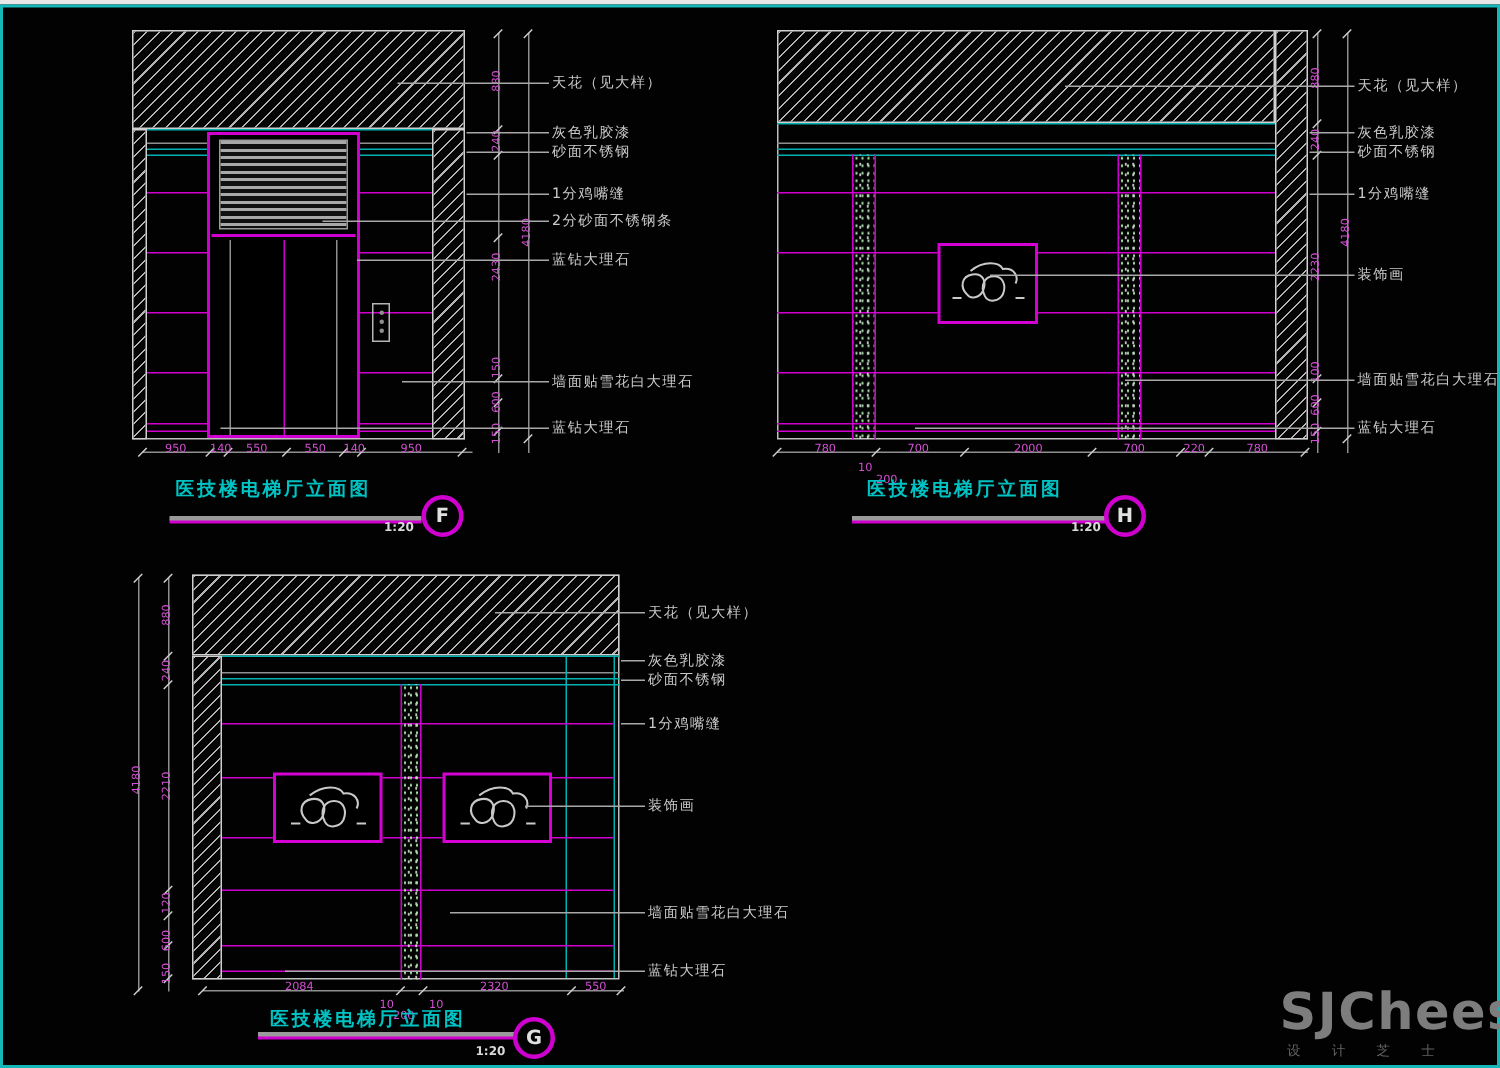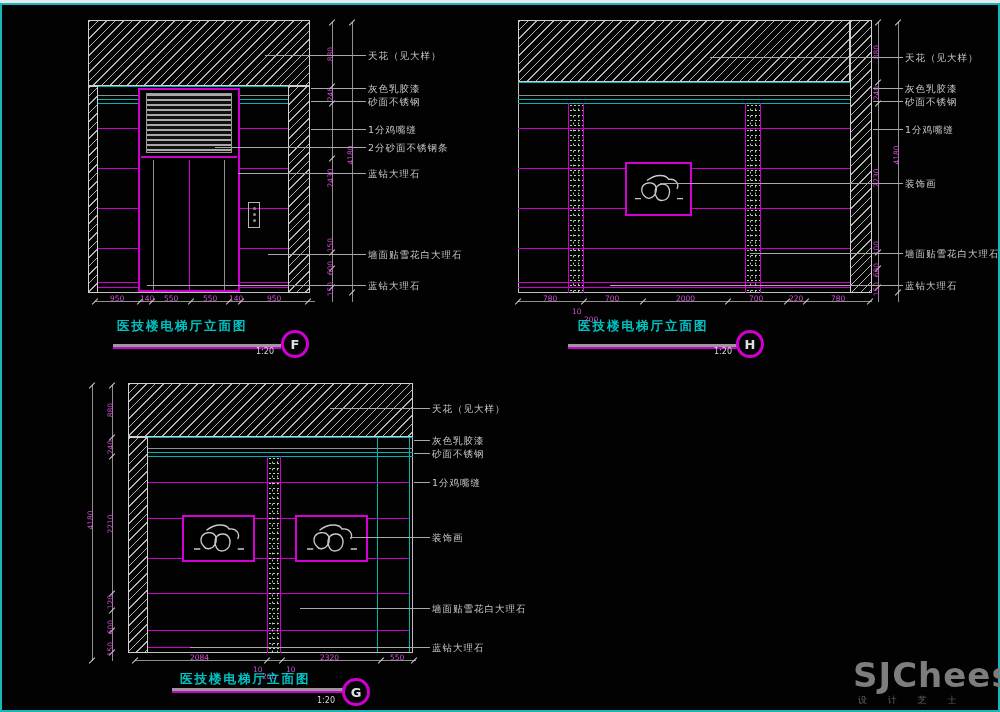--- a/index.html
+++ b/index.html
@@ -22,21 +22,21 @@
           background:repeating-linear-gradient(180deg,#a8a8a8 0 2px,#101010 2px 5px);}
   .doorF{position:absolute;border:2px solid #cf00cf;box-sizing:border-box;background:#000;}
   .pic{position:absolute;border:2px solid #d400d4;box-sizing:border-box;background:#000;}
   .ann{position:absolute;color:#c9c9c9;font-size:9.5px;letter-spacing:1px;white-space:nowrap;line-height:11px;}
   .lead{position:absolute;height:1px;background:#a8a8a8;}
   .dim{position:absolute;color:#d24fd2;font-size:7.5px;white-space:nowrap;line-height:8px;}
   .dimv{width:22px;height:10px;text-align:center;transform:rotate(-90deg);transform-origin:center;}
   .tick{position:absolute;width:8px;height:1px;background:#d0d0d0;transform:rotate(-45deg);}
   .ttl{position:absolute;color:#00c2c2;font-size:12.5px;font-weight:bold;letter-spacing:2px;white-space:nowrap;}
   .tbar{position:absolute;height:3px;background:#9a9a9a;box-shadow:0 2px 0 #cf00cf;}
-  .scale{position:absolute;color:#d8d8d8;font-size:8px;}
+  .scale{position:absolute;color:#d8d8d8;font-size:8px;font-weight:bold;}
   .tag{position:absolute;width:22px;height:22px;border:3px solid #cf00cf;border-radius:50%;
        color:#e0e0e0;font-size:13px;font-weight:bold;display:flex;align-items:center;justify-content:center;}
   .wm{position:absolute;color:#7d7d7d;font-size:34px;font-weight:bold;letter-spacing:1px;}
   .wmc{position:absolute;color:#636363;font-size:9px;display:flex;justify-content:space-between;}
   svg.sk{position:absolute;left:2px;top:2px;}
 </style>
 </head>
 <body>
 
 <div id="canvas">

